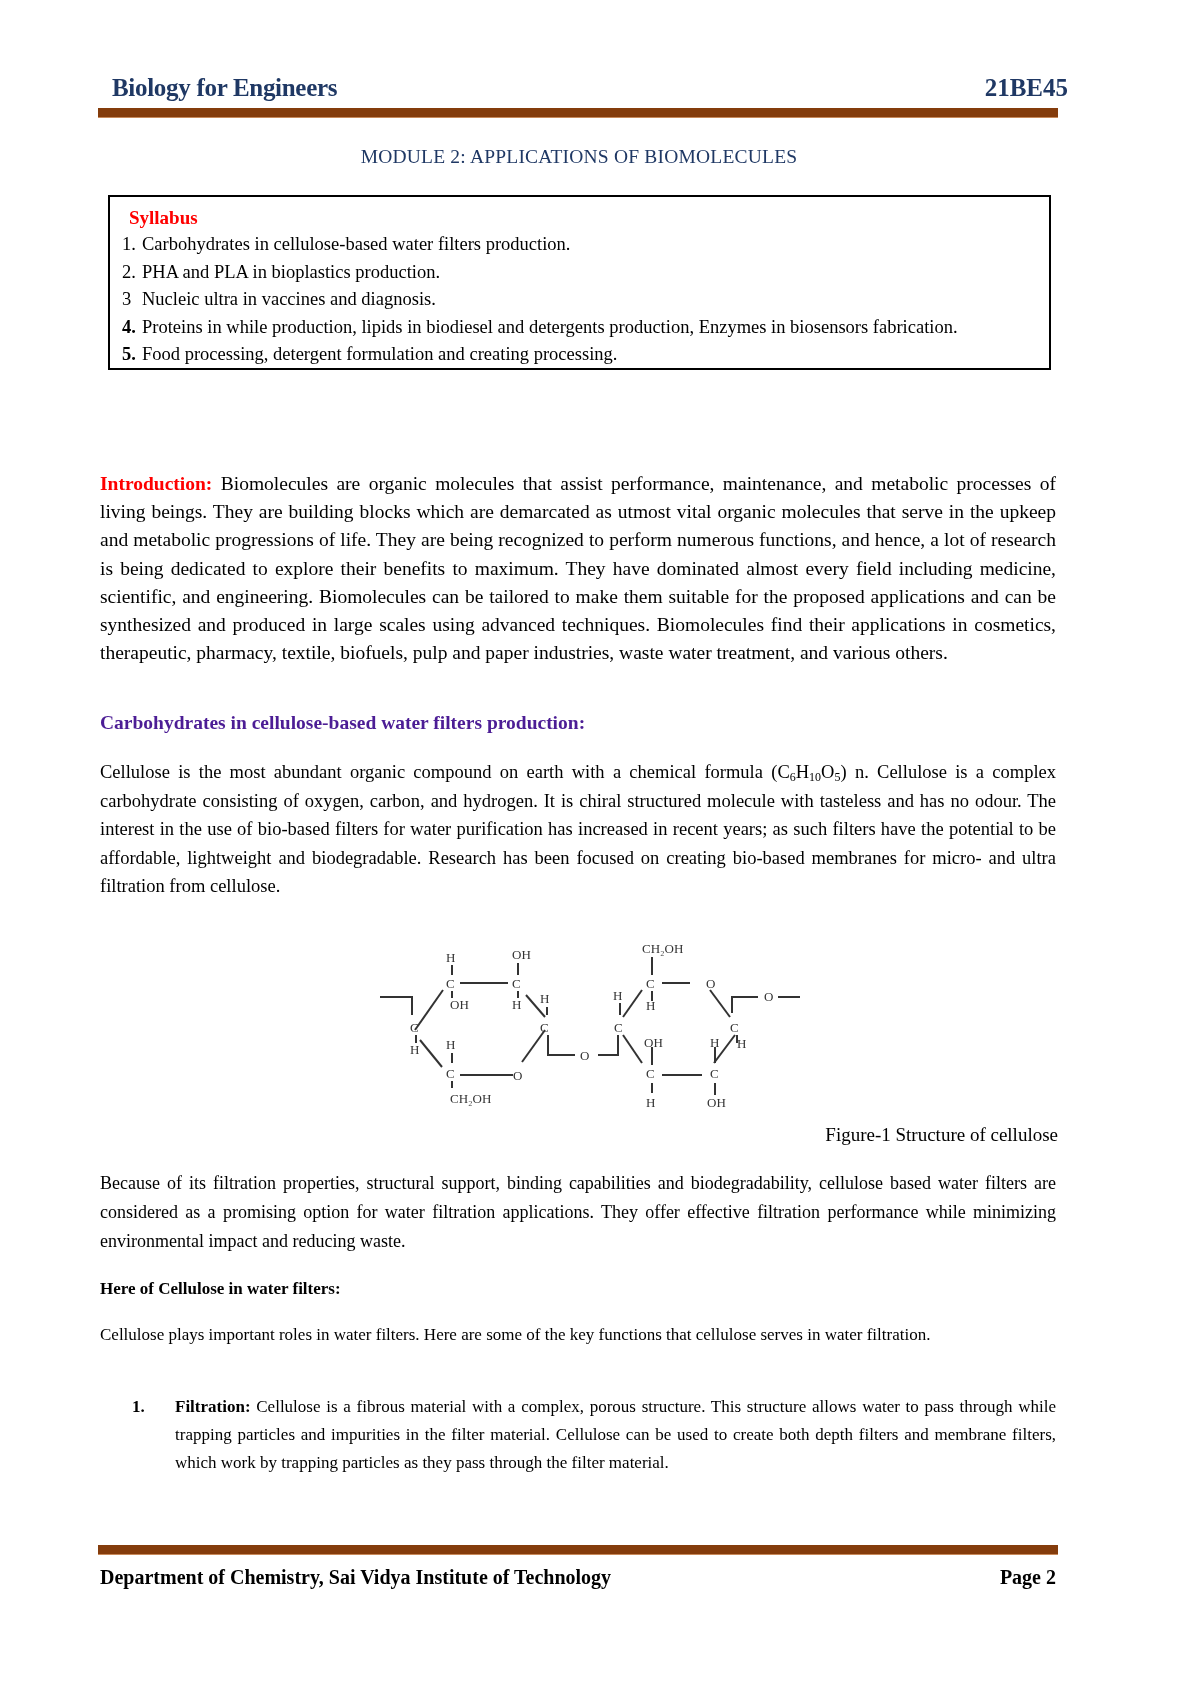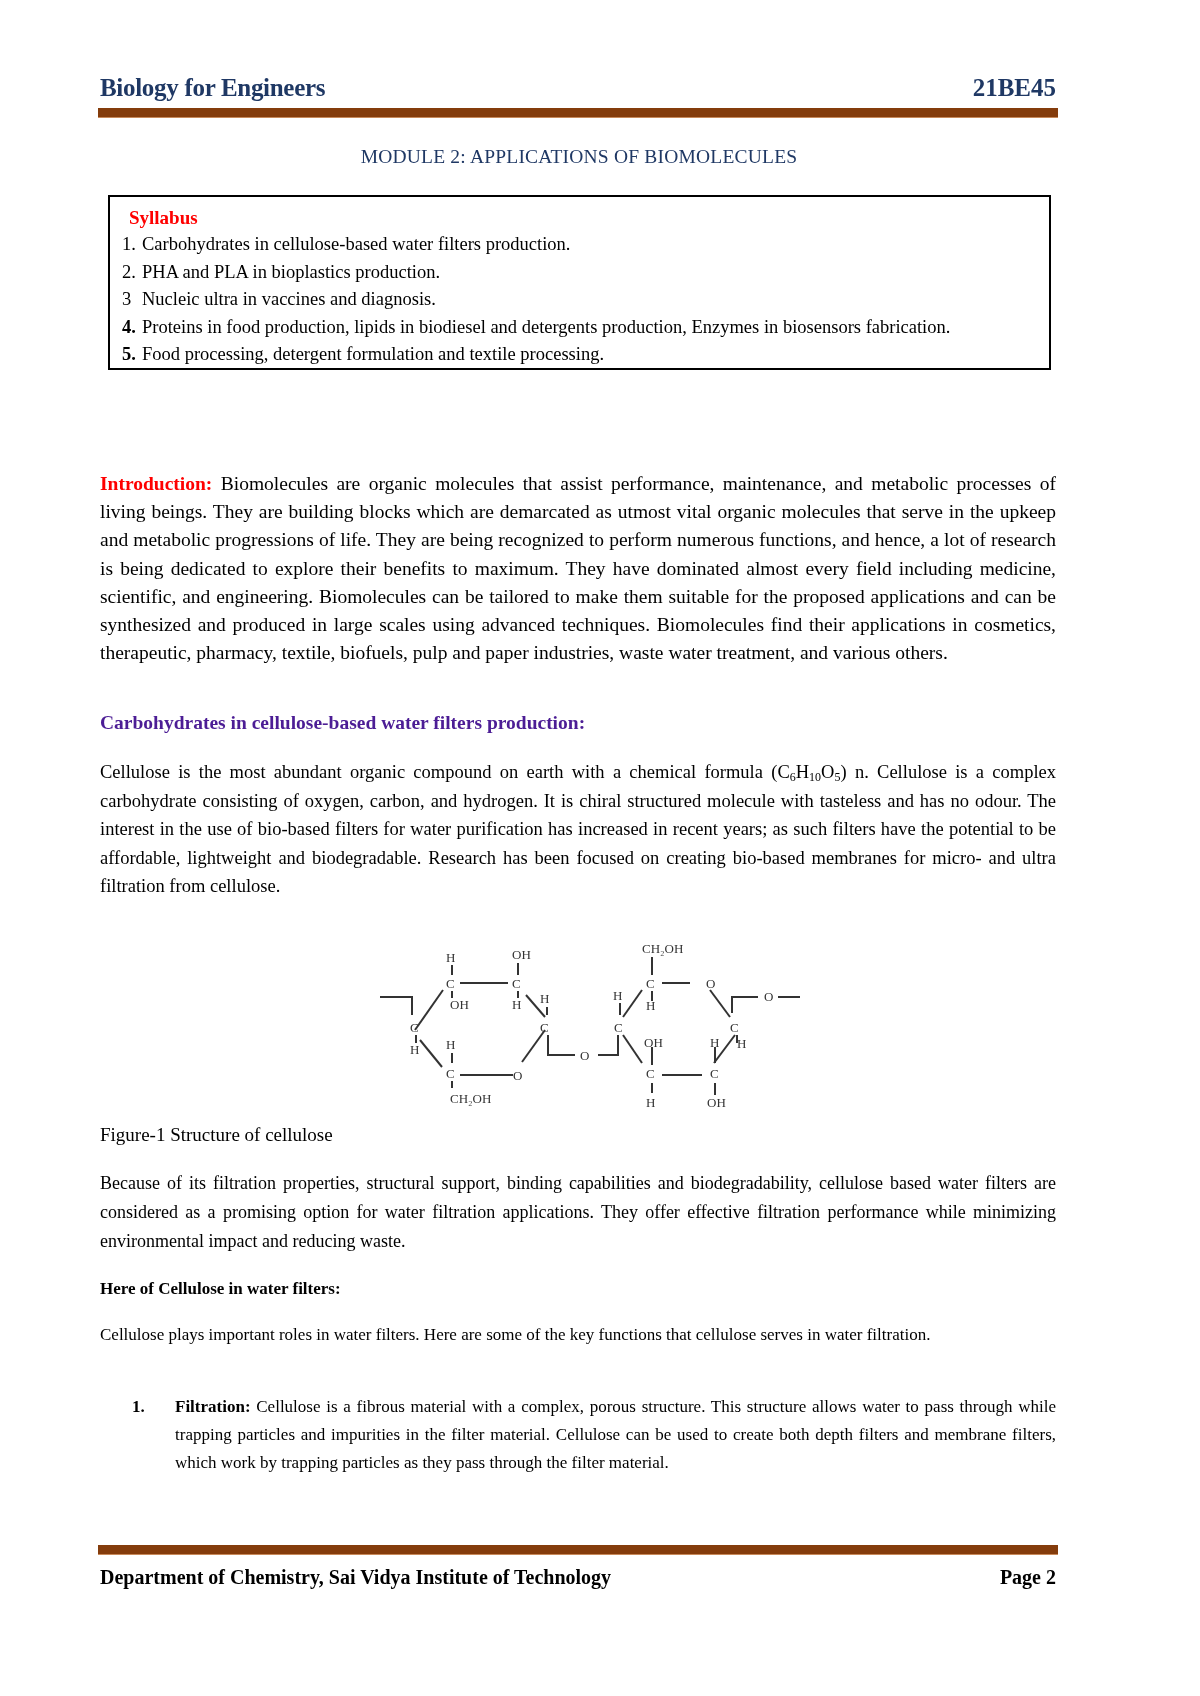--- a/index.html
+++ b/index.html
@@ -1,18 +1,18 @@
 <!DOCTYPE html>
 <html><head>
 <meta charset="utf-8">
 <style>
   html, body { margin: 0; padding: 0; background: #ffffff; }
   body { width: 1200px; height: 1696px; position: relative; overflow: hidden;
          font-family: "Liberation Serif", "DejaVu Serif", serif; color: #000; }
-  .page-header { position: absolute; left: 100px; top: 74px; width: 958px; height: 44px; }
+  .page-header { position: absolute; left: 112px; top: 74px; width: 958px; height: 44px; }
   .page-header .title { position: absolute; left: 0; top: 0; font-size: 25px; font-weight: bold; color: #1f3864; font-family: "Liberation Serif", serif; letter-spacing: -0.3px; }
   .page-header .code { position: absolute; right: 2px; top: 0; font-size: 25px; font-weight: bold; color: #1f3864; font-family: "Liberation Serif", serif; }
   .rule { position: absolute; left: 98px; width: 960px; height: 9px; background: #843c0c; border-bottom: 1px solid #c8895a; }
   .rule.top { top: 108px; }
   .rule.bottom { top: 1545px; }
   .module-title { position: absolute; left: 100px; width: 958px; top: 146px; text-align: center; font-size: 19.5px; color: #1f3864; font-family: "Liberation Serif", serif; letter-spacing: 0.2px; }
   .syllabus-box { position: absolute; left: 108px; top: 195px; width: 943px; height: 175px; border: 2.5px solid #000; box-sizing: border-box; padding: 8px 16px 0 12px; font-size: 18.5px; line-height: 27.5px; }
   .syllabus-box .heading { color: #ff0000; font-weight: bold; font-size: 19px; padding-left: 7px; line-height: 26px; }
   .syllabus-box .item { display: flex; text-align: justify; }
   .syllabus-box .num { width: 20px; flex: none; }
@@ -22,21 +22,21 @@
   .red-head { color: #ff0000; font-weight: bold; }
   .section-head { position: absolute; left: 100px; font-size: 19.5px; font-weight: bold; color: #4c1d95; }
   .sans-para { position: absolute; left: 100px; width: 956px; text-align: justify; font-family: "Liberation Serif", serif; font-size: 18.5px; line-height: 28.5px; }
   .small-para { position: absolute; left: 100px; width: 956px; text-align: justify; font-size: 17px; line-height: 28px; }
   .bold-head { position: absolute; left: 100px; font-size: 17px; font-weight: bold; }
   .list { position: absolute; left: 132px; width: 924px; font-size: 17px; line-height: 28px; }
   .list .li { display: flex; }
   .list .n { width: 43px; flex: none; font-weight: bold; }
   .list .t { flex: 1; text-align: justify; }
   .diagram { position: absolute; left: 380px; top: 935px; width: 430px; height: 175px; }
-  .caption { position: absolute; left: 100px; width: 958px; top: 1124px; text-align: left; font-size: 19px; }
+  .caption { position: absolute; left: 100px; width: 958px; top: 1124px; text-align: right; font-size: 19px; }
   .footer-left { position: absolute; left: 100px; top: 1566px; font-size: 20px; font-weight: bold; text-align: center; }
   .footer-right { position: absolute; right: 144px; top: 1566px; font-size: 20px; font-weight: bold; }
   sub { font-size: 12px; vertical-align: -3px; line-height: 0; }
 </style>
 </head>
 <body>
 
 <div class="page-header">
   <span class="title">Biology for Engineers</span>
   <span class="code">21BE45</span>
@@ -54,25 +54,25 @@
   <div class="item">
     <span class="num">2.</span>
     <span class="txt">PHA and PLA in bioplastics production.</span>
   </div>
   <div class="item">
     <span class="num">3</span>
     <span class="txt">Nucleic ultra in vaccines and diagnosis.</span>
   </div>
   <div class="item">
     <span class="num bold">4.</span>
-    <span class="txt">Proteins in food production, lipids in biodiesel and detergents production, Enzymes in biosensors fabrication.</span>
+    <span class="txt">Proteins in while production, lipids in biodiesel and detergents production, Enzymes in biosensors fabrication.</span>
   </div>
   <div class="item">
     <span class="num bold">5.</span>
-    <span class="txt">Food processing, detergent formulation and textile processing.</span>
+    <span class="txt">Food processing, detergent formulation and creating processing.</span>
   </div>
 </div>
 
 <div class="para" style="top:470px;">
   <span class="red-head">Introduction:</span><span> Biomolecules are organic molecules that assist performance, maintenance, and metabolic processes of living beings. They are building blocks which are demarcated as utmost vital organic molecules that serve in the upkeep and metabolic progressions of life. They are being recognized to perform numerous functions, and hence, a lot of research is being dedicated to explore their benefits to maximum. They have dominated almost every field including medicine, scientific, and engineering. Biomolecules can be tailored to make them suitable for the proposed applications and can be synthesized and produced in large scales using advanced techniques. Biomolecules find their applications in cosmetics, therapeutic, pharmacy, textile, biofuels, pulp and paper industries, waste water treatment, and various others.</span>
 </div>
 
 <div class="section-head" style="top:712px;">Carbohydrates in cellulose-based water filters production:</div>
 
 <div class="sans-para" style="top:758px;">

